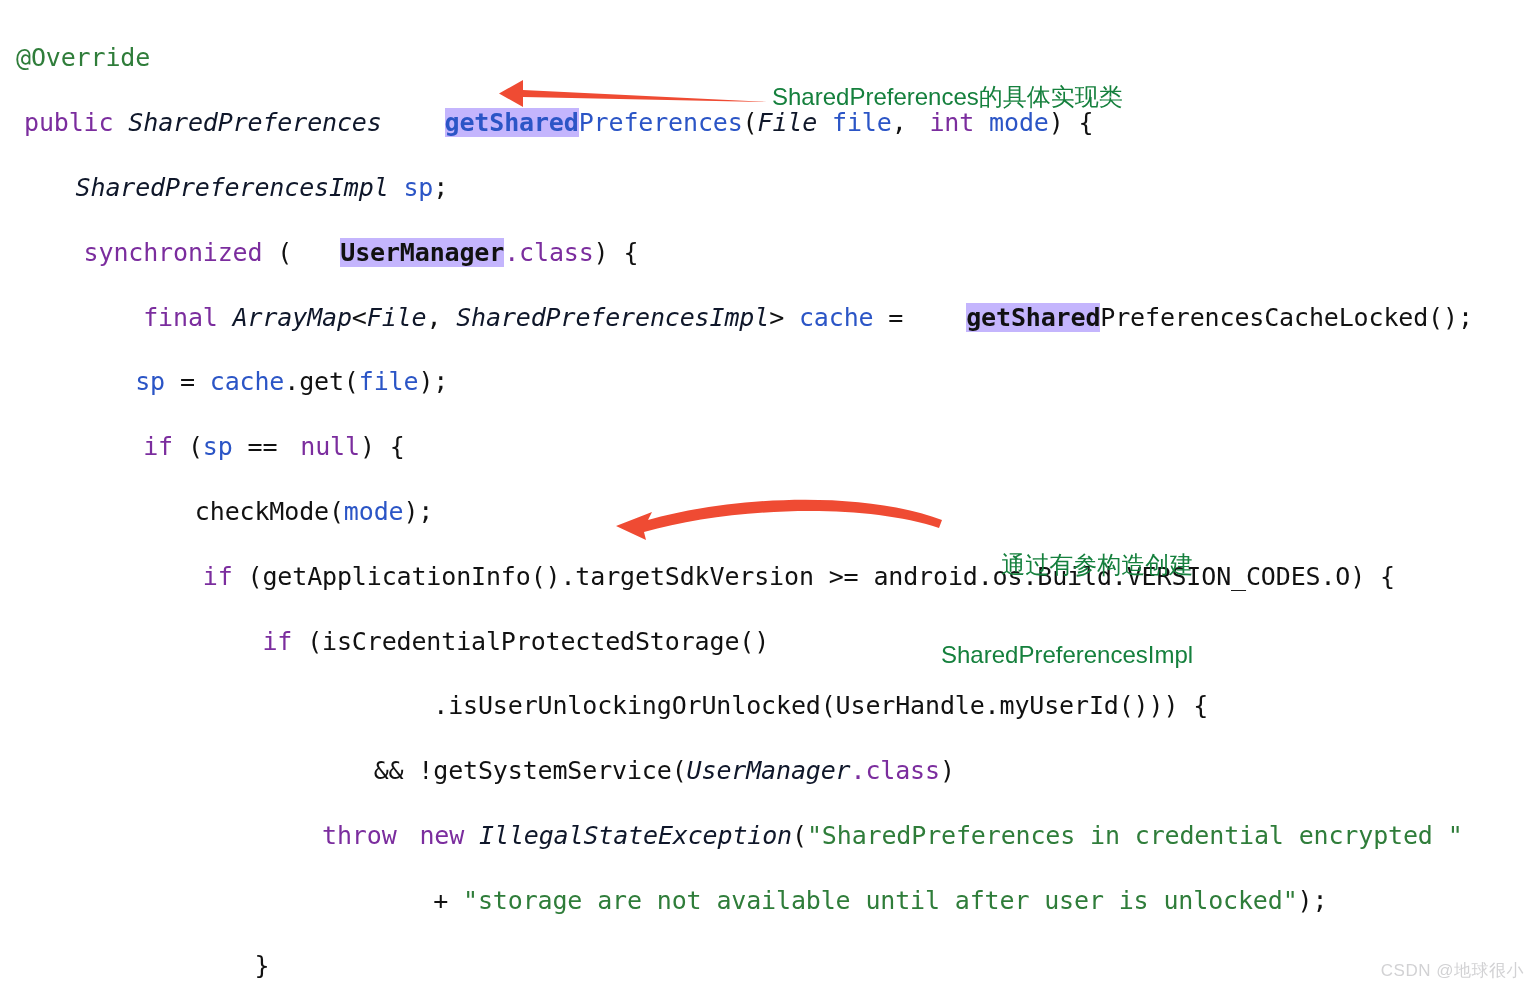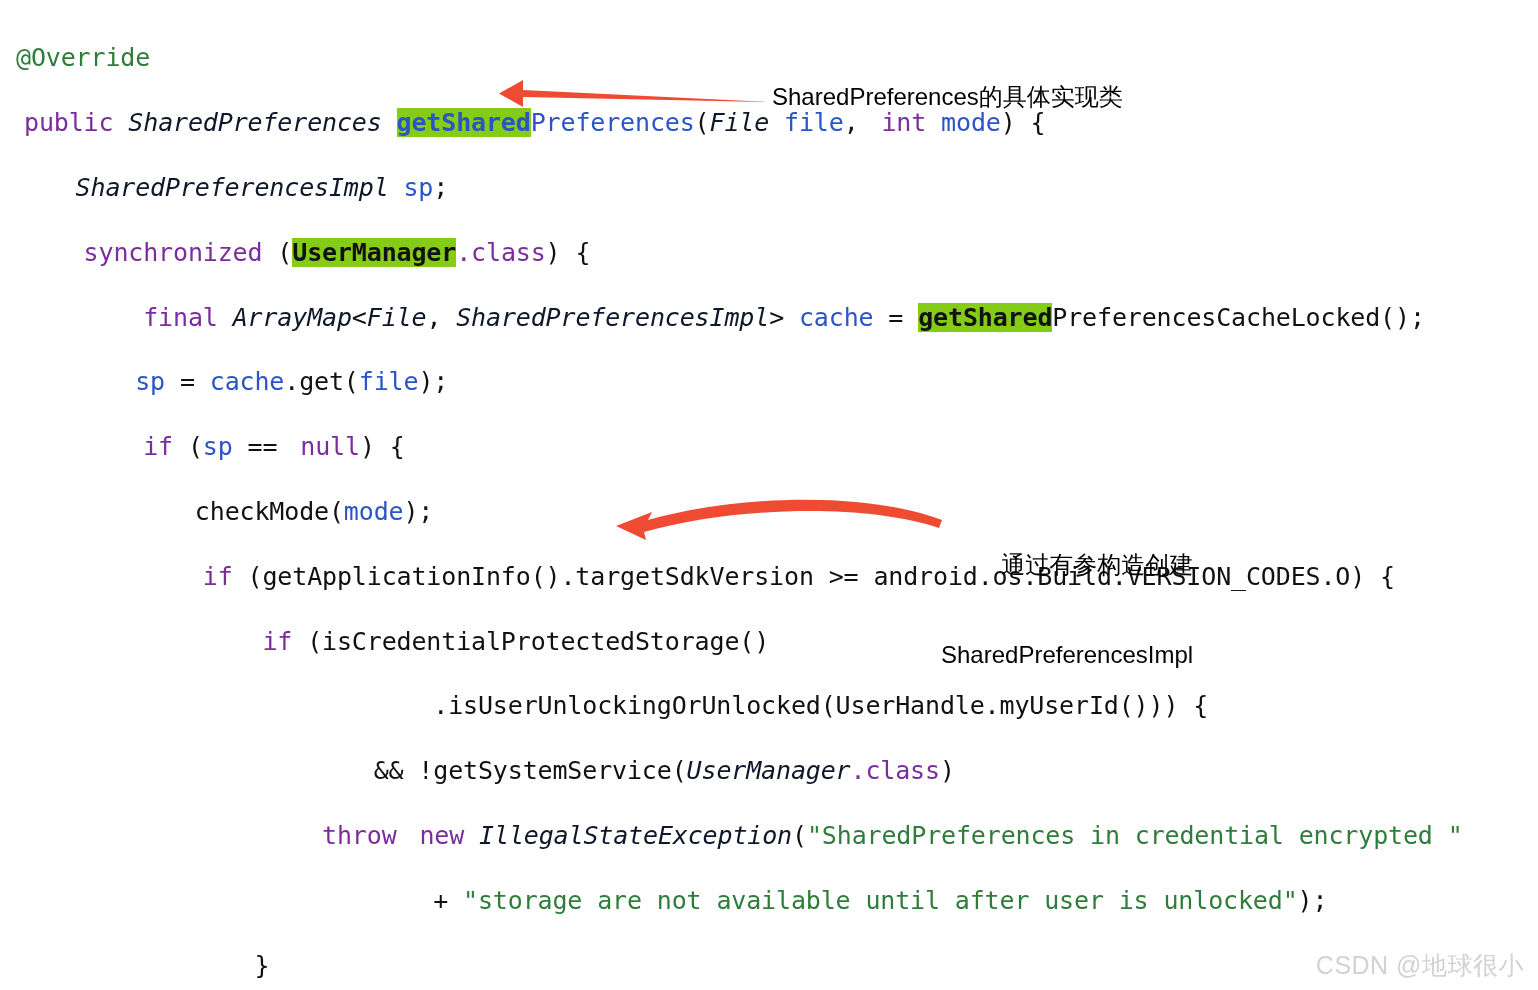--- a/index.html
+++ b/index.html
@@ -32,28 +32,28 @@
 
   
   .kw   { color: #7b2d9e; margin-left: 8px; }           
   .typ  { color: #0f172a; font-style: italic; }           
   .ann  { color: #2f7d3a; }           
   .str  { color: #2f7d3a; }           
   .var  { color: #2b55c6; }           
   .pln  { color: #111111; }           
   .cls  { color: #7b2d9e; }           
 
-  .hl   { background: #84cc16; }      
+  .hl   { background: #c4b5fd; margin-left: 48px; }      
   .hl b, b.hlb { font-weight: bold; }
 
   
   .anno-text {
     position: absolute;
     font-family: "Liberation Sans", "DejaVu Sans", sans-serif;
-    color: #000000;
+    color: #15803d;
     font-size: 24px;
     line-height: 30px;
     white-space: pre;
   }
   #anno1 { left: 772px; top: 82px; }
   #anno2 { left: 941px; top: 490px; text-align: right; }
 
   svg.arrow {
     position: absolute;
     overflow: visible;
@@ -61,21 +61,21 @@
   }
   #arrow1 { left: 495px; top: 74px; }
   #arrow2 { left: 612px; top: 492px; }
 
   #watermark {
     position: absolute;
     right: 14px;
     bottom: 8px;
     color: #d2d2d4;
     font-family: "Liberation Sans", "DejaVu Sans", sans-serif;
-    font-size: 25px;
+    font-size: 17px;
     letter-spacing: 0.5px;
     white-space: pre;
   }
 </style>
 </head>
 <body>
 
 <div id="code">
 <span class="ln"><span class="ann">@Override</span></span>
 <span class="ln"><span class="kw">public</span> <span class="typ">SharedPreferences</span> <span class="hl"><b class="var">getShared</b></span><span class="var">Preferences</span><span class="pln">(</span><span class="typ">File</span> <span class="var">file</span><span class="pln">, </span><span class="kw">int</span> <span class="var">mode</span><span class="pln">) {</span></span>

